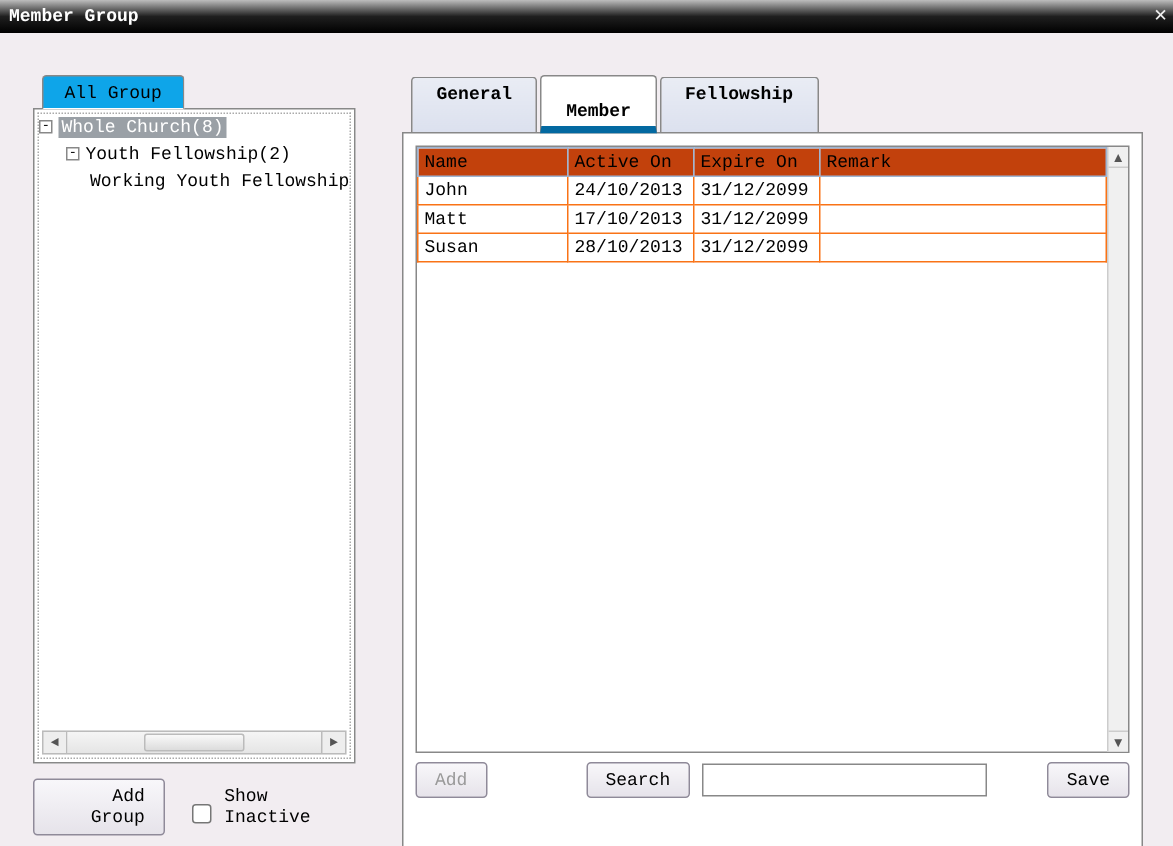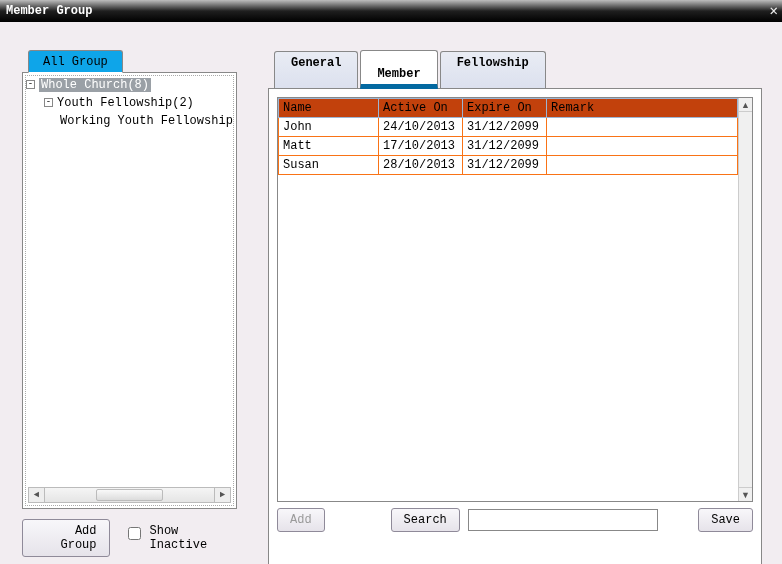--- a/index.html
+++ b/index.html
@@ -148,21 +148,21 @@
     font-family: "Courier New", monospace;
     font-size: 12px;
     cursor: pointer;
     color: #000;
     text-align: right;
   }
   .btn.disabled { color: #9a9a9a; cursor: default; font-family: Liberation Mono, monospace; }
 
   .checkbox-wrap {
     display: flex;
-    align-items: flex-start;
+    align-items: flex-end;
     gap: 6px;
     font-family: "Courier New", monospace;
     font-size: 12px;
   }
   .checkbox-wrap input { width: 13px; height: 13px; }
 
   
   .right-panel {
     position: absolute;
     top: 28px; left: 268px;

